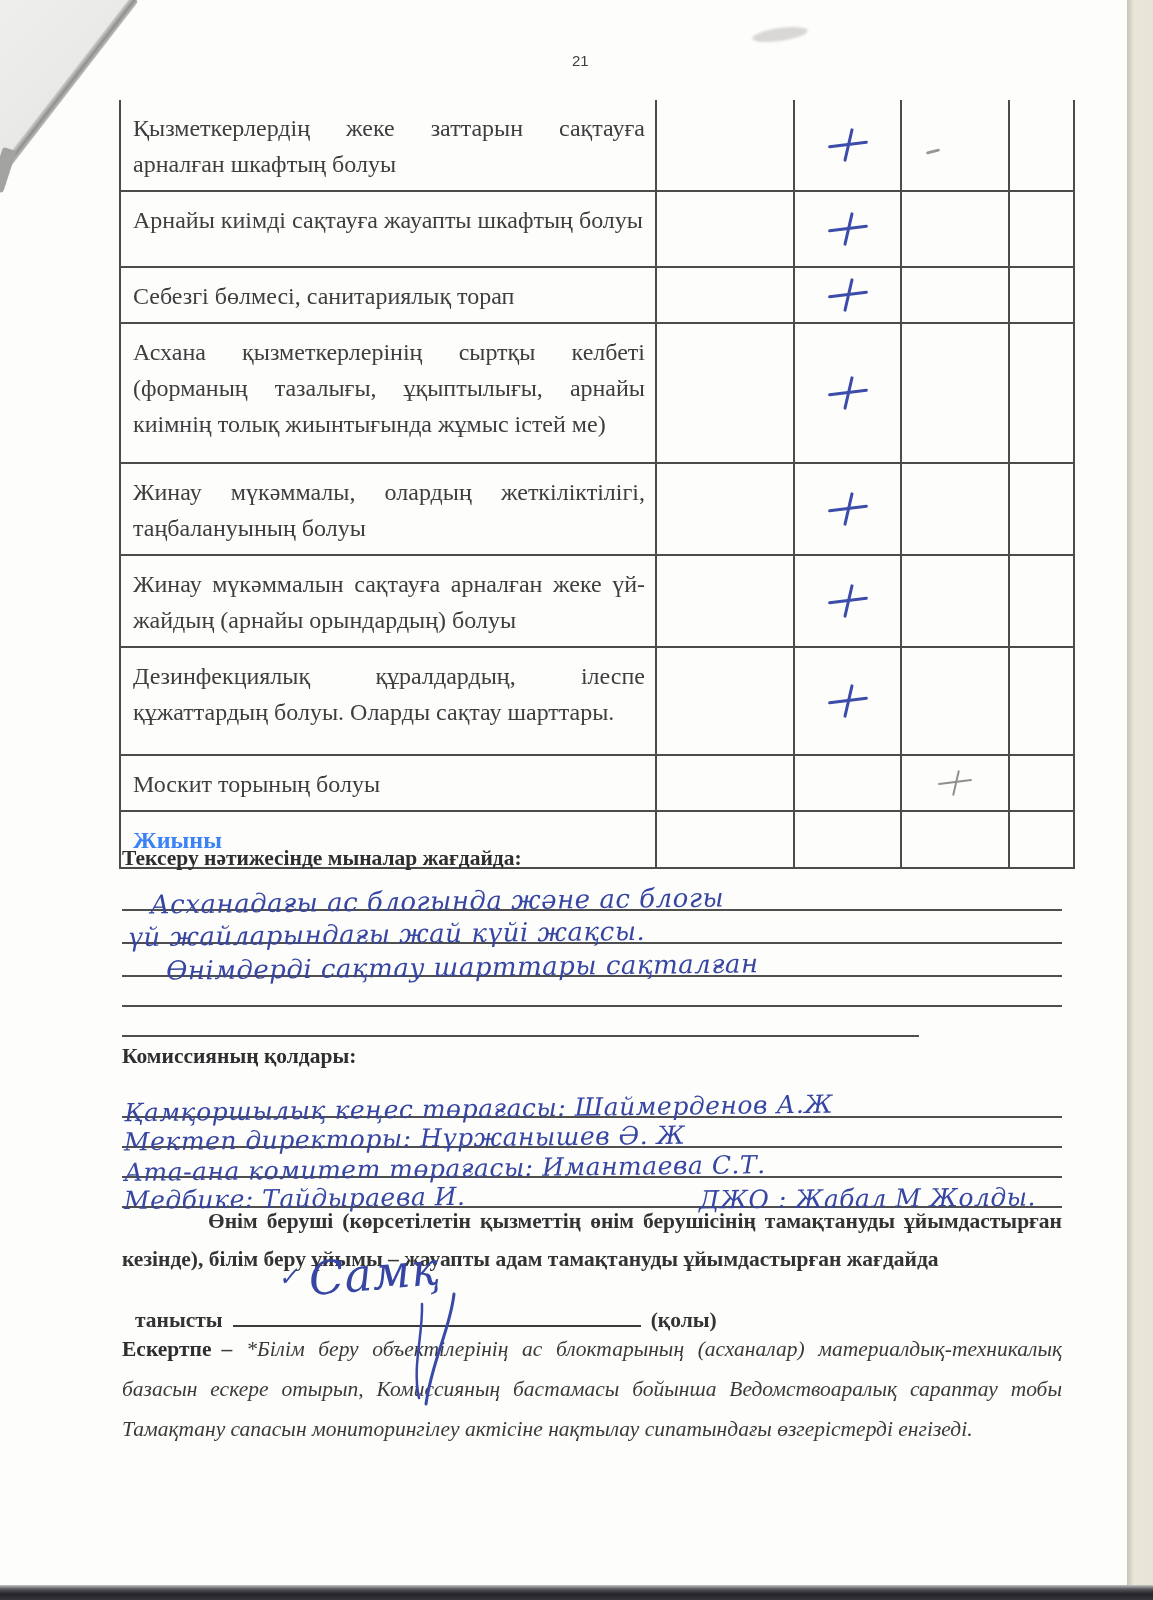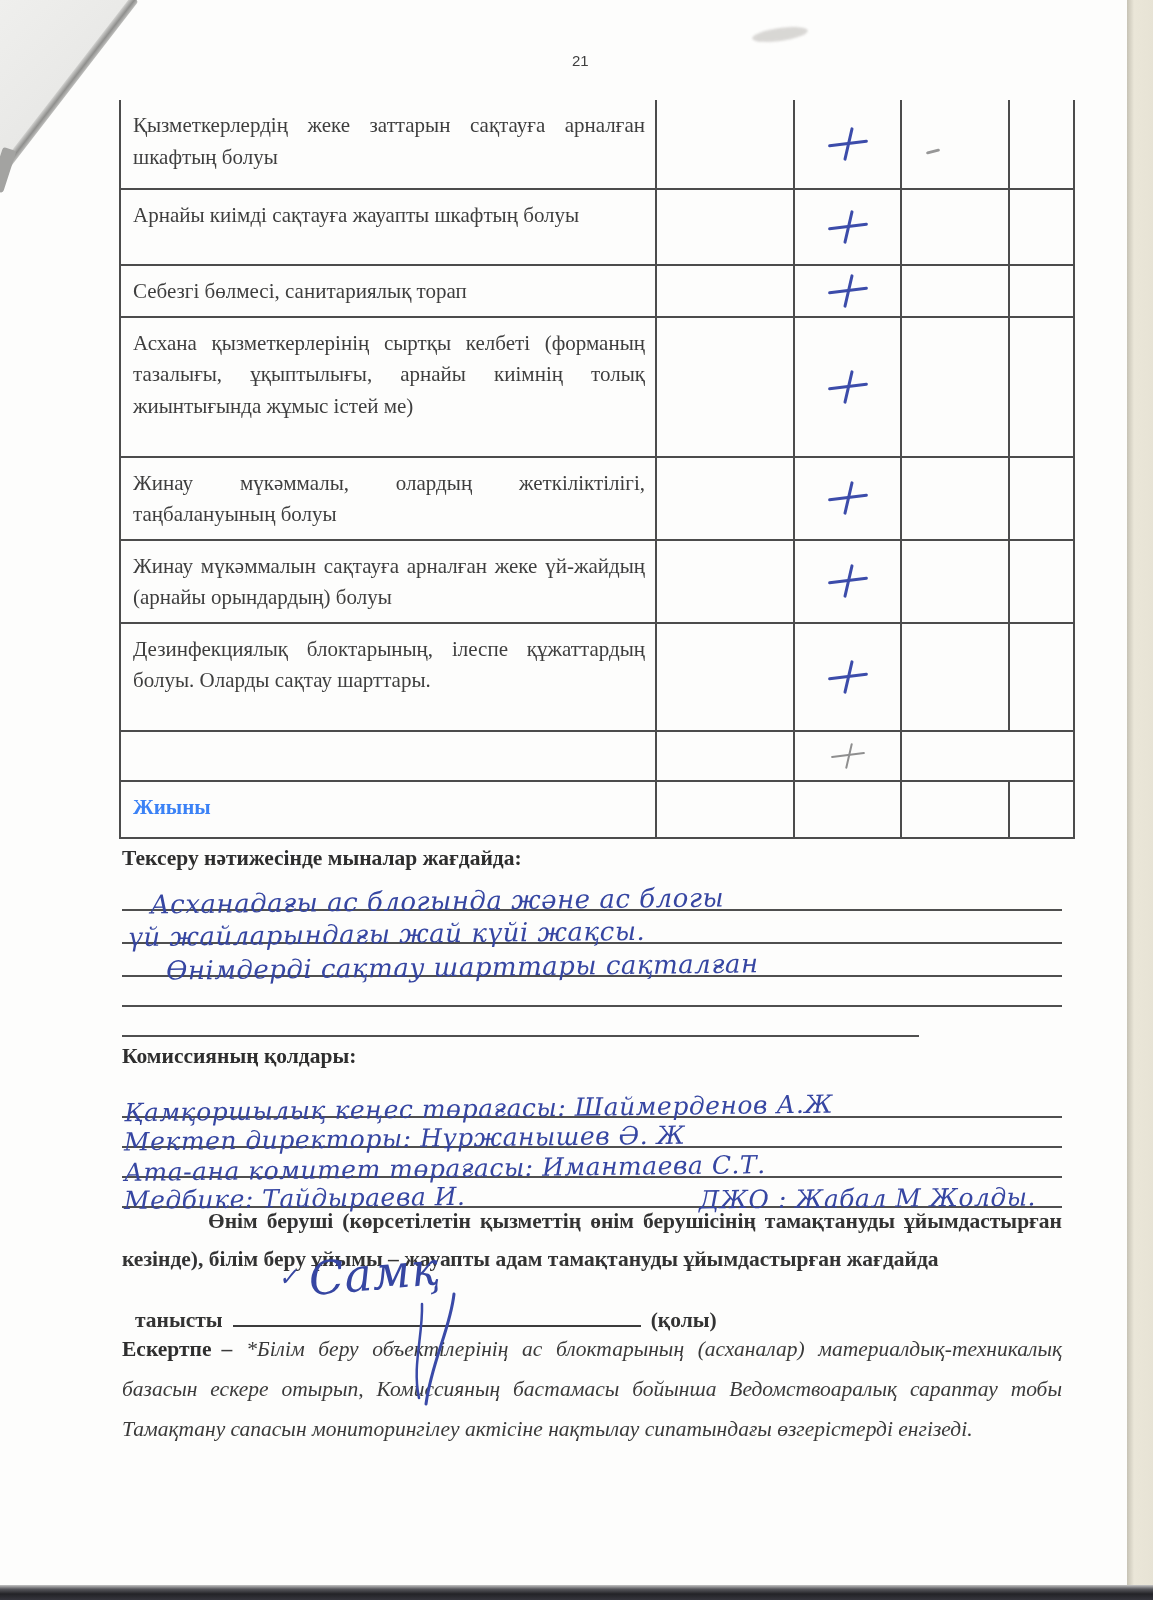--- a/index.html
+++ b/index.html
@@ -68,21 +68,21 @@
   .trow:nth-child(4){min-height:140px}
   .trow:nth-child(5){min-height:76px}
   .trow:nth-child(6){min-height:78px}
   .trow:nth-child(7){min-height:108px}
   .trow:nth-child(8){min-height:50px}
   .trow:nth-child(9){min-height:57px}
   .tcell { border-right:2px solid #4c4c4c; }
   .tcell:last-child { border-right:none; }
   .tcell.label {
     padding:10px 10px 8px 12px;
-    font-size:21px; line-height:1.5;
+    font-size:24px; line-height:1.5;
     text-align:justify;
   }
   .tcell.label.bold { font-weight:bold; color:#3b82f6; }
   .tcell.mark {
     display:flex; align-items:center; justify-content:center;
     position:relative;
   }
 
   
   .plus { position:relative; display:block; width:40px; height:34px; }
@@ -245,32 +245,33 @@
         <div class="tcell mark">
           <span class="plus blue" title="+">
             <i class="h"></i>
             <i class="v"></i>
           </span>
         </div>
         <div class="tcell mark"></div>
         <div class="tcell mark"></div>
       </div>
       <div class="trow">
-        <div class="tcell label">Дезинфекциялық блоктарының, ілеспе құжаттардың болуы. Оларды сақтау шарттары.</div>
-        <div class="tcell mark"></div>
-        <div class="tcell mark">
-          <span class="plus blue" title="+">
-            <i class="h"></i>
-            <i class="v"></i>
-          </span>
-        </div>
-        <div class="tcell mark"></div>
-        <div class="tcell mark"></div>
-      </div>
-      <div class="trow">
+        <div class="tcell label">Дезинфекциялық құралдардың, ілеспе құжаттардың болуы. Оларды сақтау шарттары.</div>
+        <div class="tcell mark"></div>
+        <div class="tcell mark">
+          <span class="plus blue" title="+">
+            <i class="h"></i>
+            <i class="v"></i>
+          </span>
+        </div>
+        <div class="tcell mark"></div>
+        <div class="tcell mark"></div>
+      </div>
+      <div class="trow">
+        <div class="tcell label">Москит торының болуы</div>
         <div class="tcell mark"></div>
         <div class="tcell mark"></div>
         <div class="tcell mark">
           <span class="plus grey" title="+">
             <i class="h"></i>
             <i class="v"></i>
           </span>
         </div>
         <div class="tcell mark"></div>
       </div>

